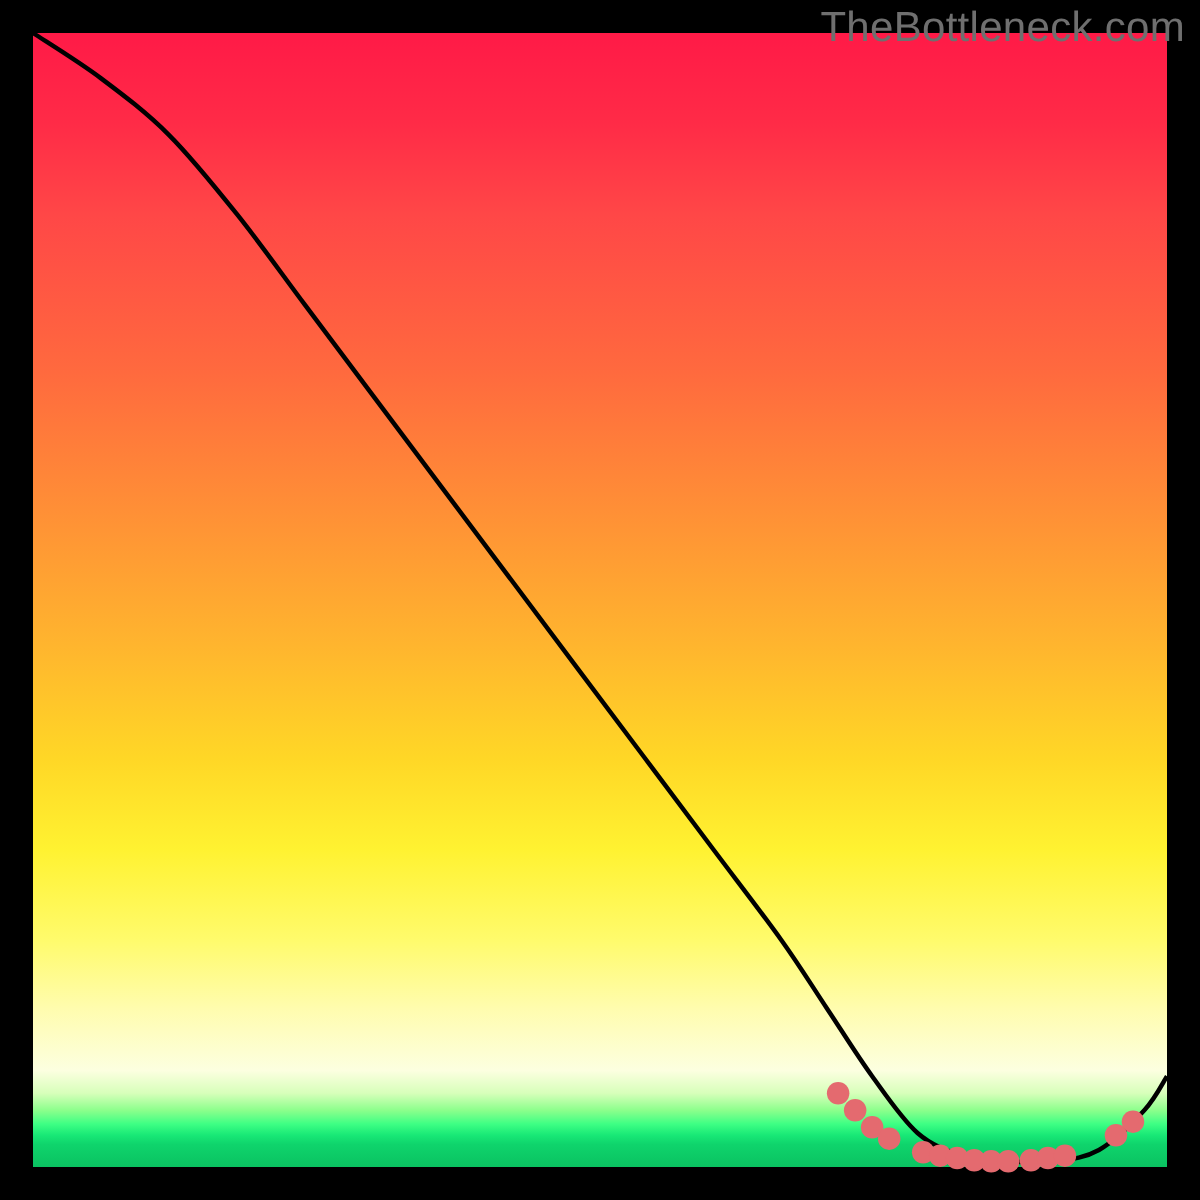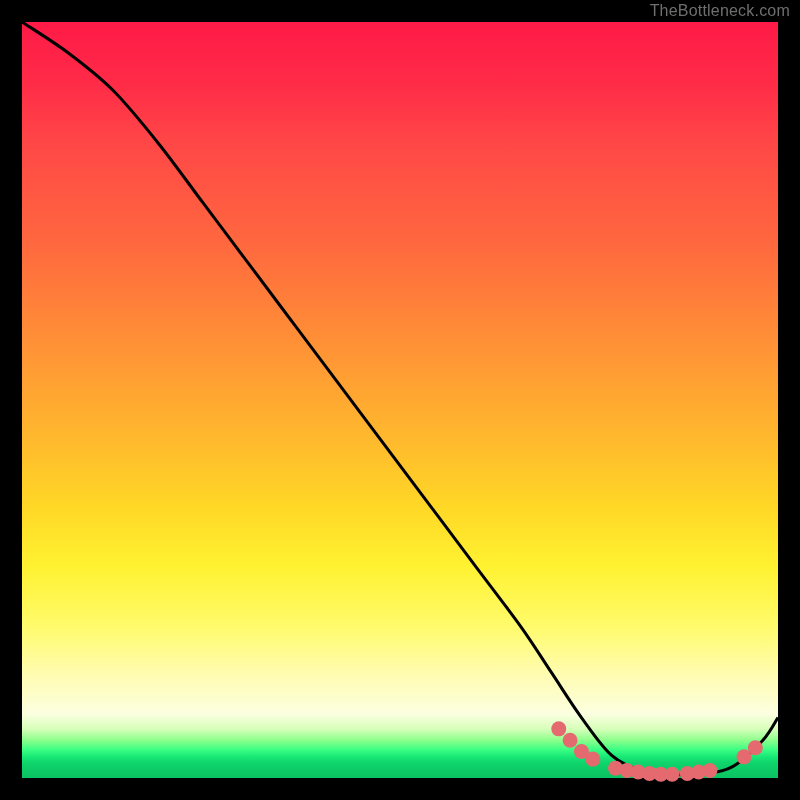--- a/index.html
+++ b/index.html
@@ -43,21 +43,21 @@
       #18e876 97.2%,
       #0fd46c 98%,
       #0ac261 100%
     );
   }
   .watermark {
     position: absolute;
     top: 2px;
     right: 10px;
     color: #6f6f6f;
-    font-size: 16px;
+    font-size: 28px;
     letter-spacing: 0.2px;
     font-weight: 400;
     user-select: none;
   }
   svg.curve {
     position: absolute;
     left: 0;
     top: 0;
     width: 756px;
     height: 756px;

